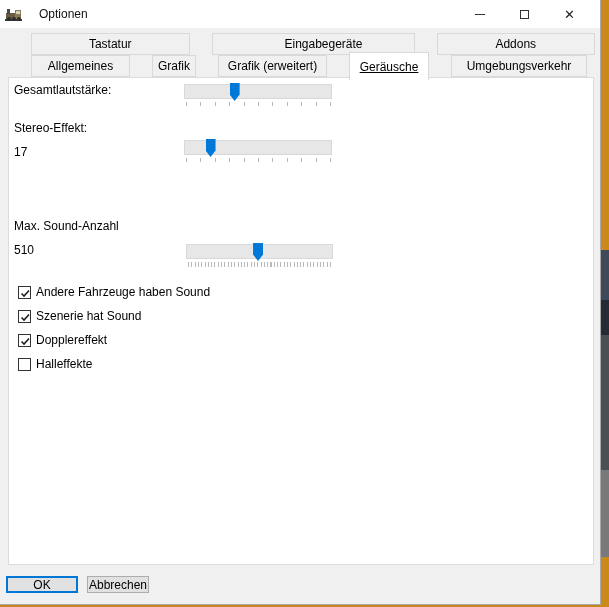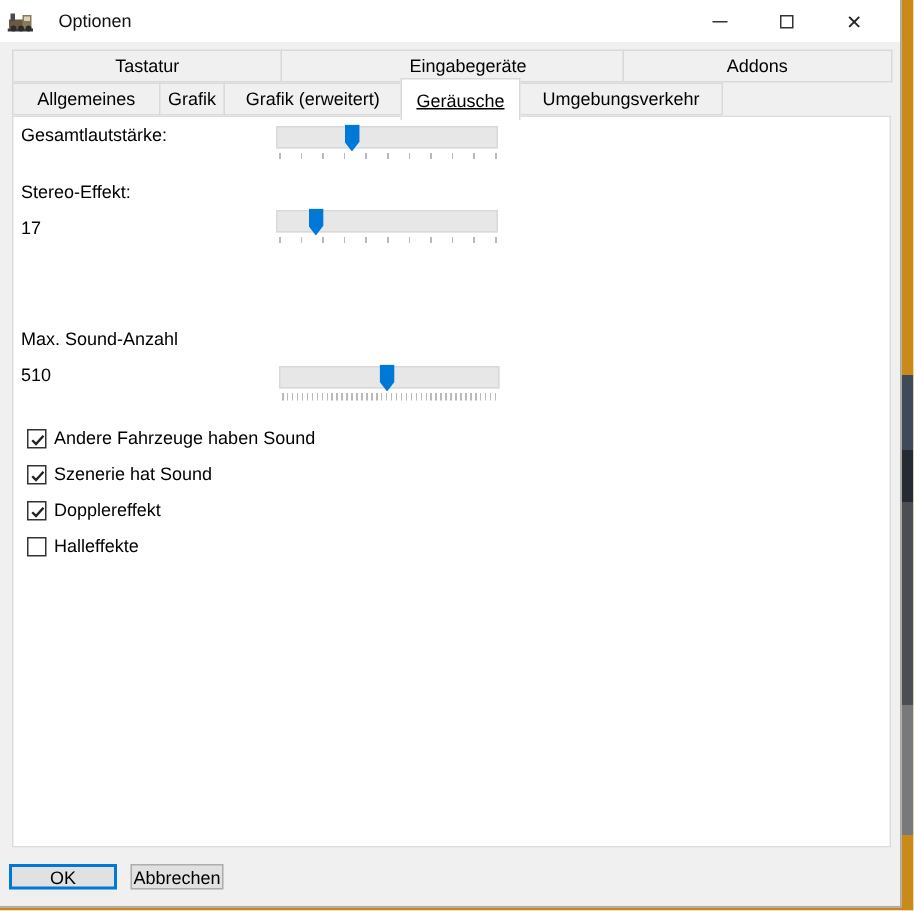--- a/index.html
+++ b/index.html
@@ -36,28 +36,28 @@
   .glyph-max { width:9px; height:9px; border:1px solid #333; }
   .glyph-close { font-size:13px; color:#222; line-height:1; }
 
   
   .tab-row { position:absolute; left:8px; width:586px; display:flex; }
   .tab-row-1 { top:33px; height:22px; }
   .tab-row-2 { top:55px; height:22px; }
   .tab {
     background:#f0f0f0; border:1px solid #d9d9d9; margin-right:-1px;
     display:flex; align-items:center; justify-content:center;
-    font-size:12px; white-space:nowrap; cursor:default;
+    font-size:12px; white-space:nowrap; cursor:default;margin-left:23px;
   }
   .tab-row-1 .tab { flex:1; }
   .tab-row-1 .tab:nth-child(2) { flex:1.15;padding-left:21px; }
   .t-allgemeines { width:99px; }
   .t-erweitert  { width:78px; }
   .t-grafik     { width:44px; }
-  .t-grafikerw  { width:119px; }
+  .t-grafikerw  { width:109px; }
   .t-geraeusche { width:80px;text-decoration:underline; }
   .t-umgebung   { width:136px; }
   .tab.active {
     position:relative; background:#ffffff; z-index:3;
     margin-top:-3px; height:28px; border-bottom:none;
   }
 
   
   .panel {
     position:absolute; left:8px; top:77px; width:586px; height:488px;

